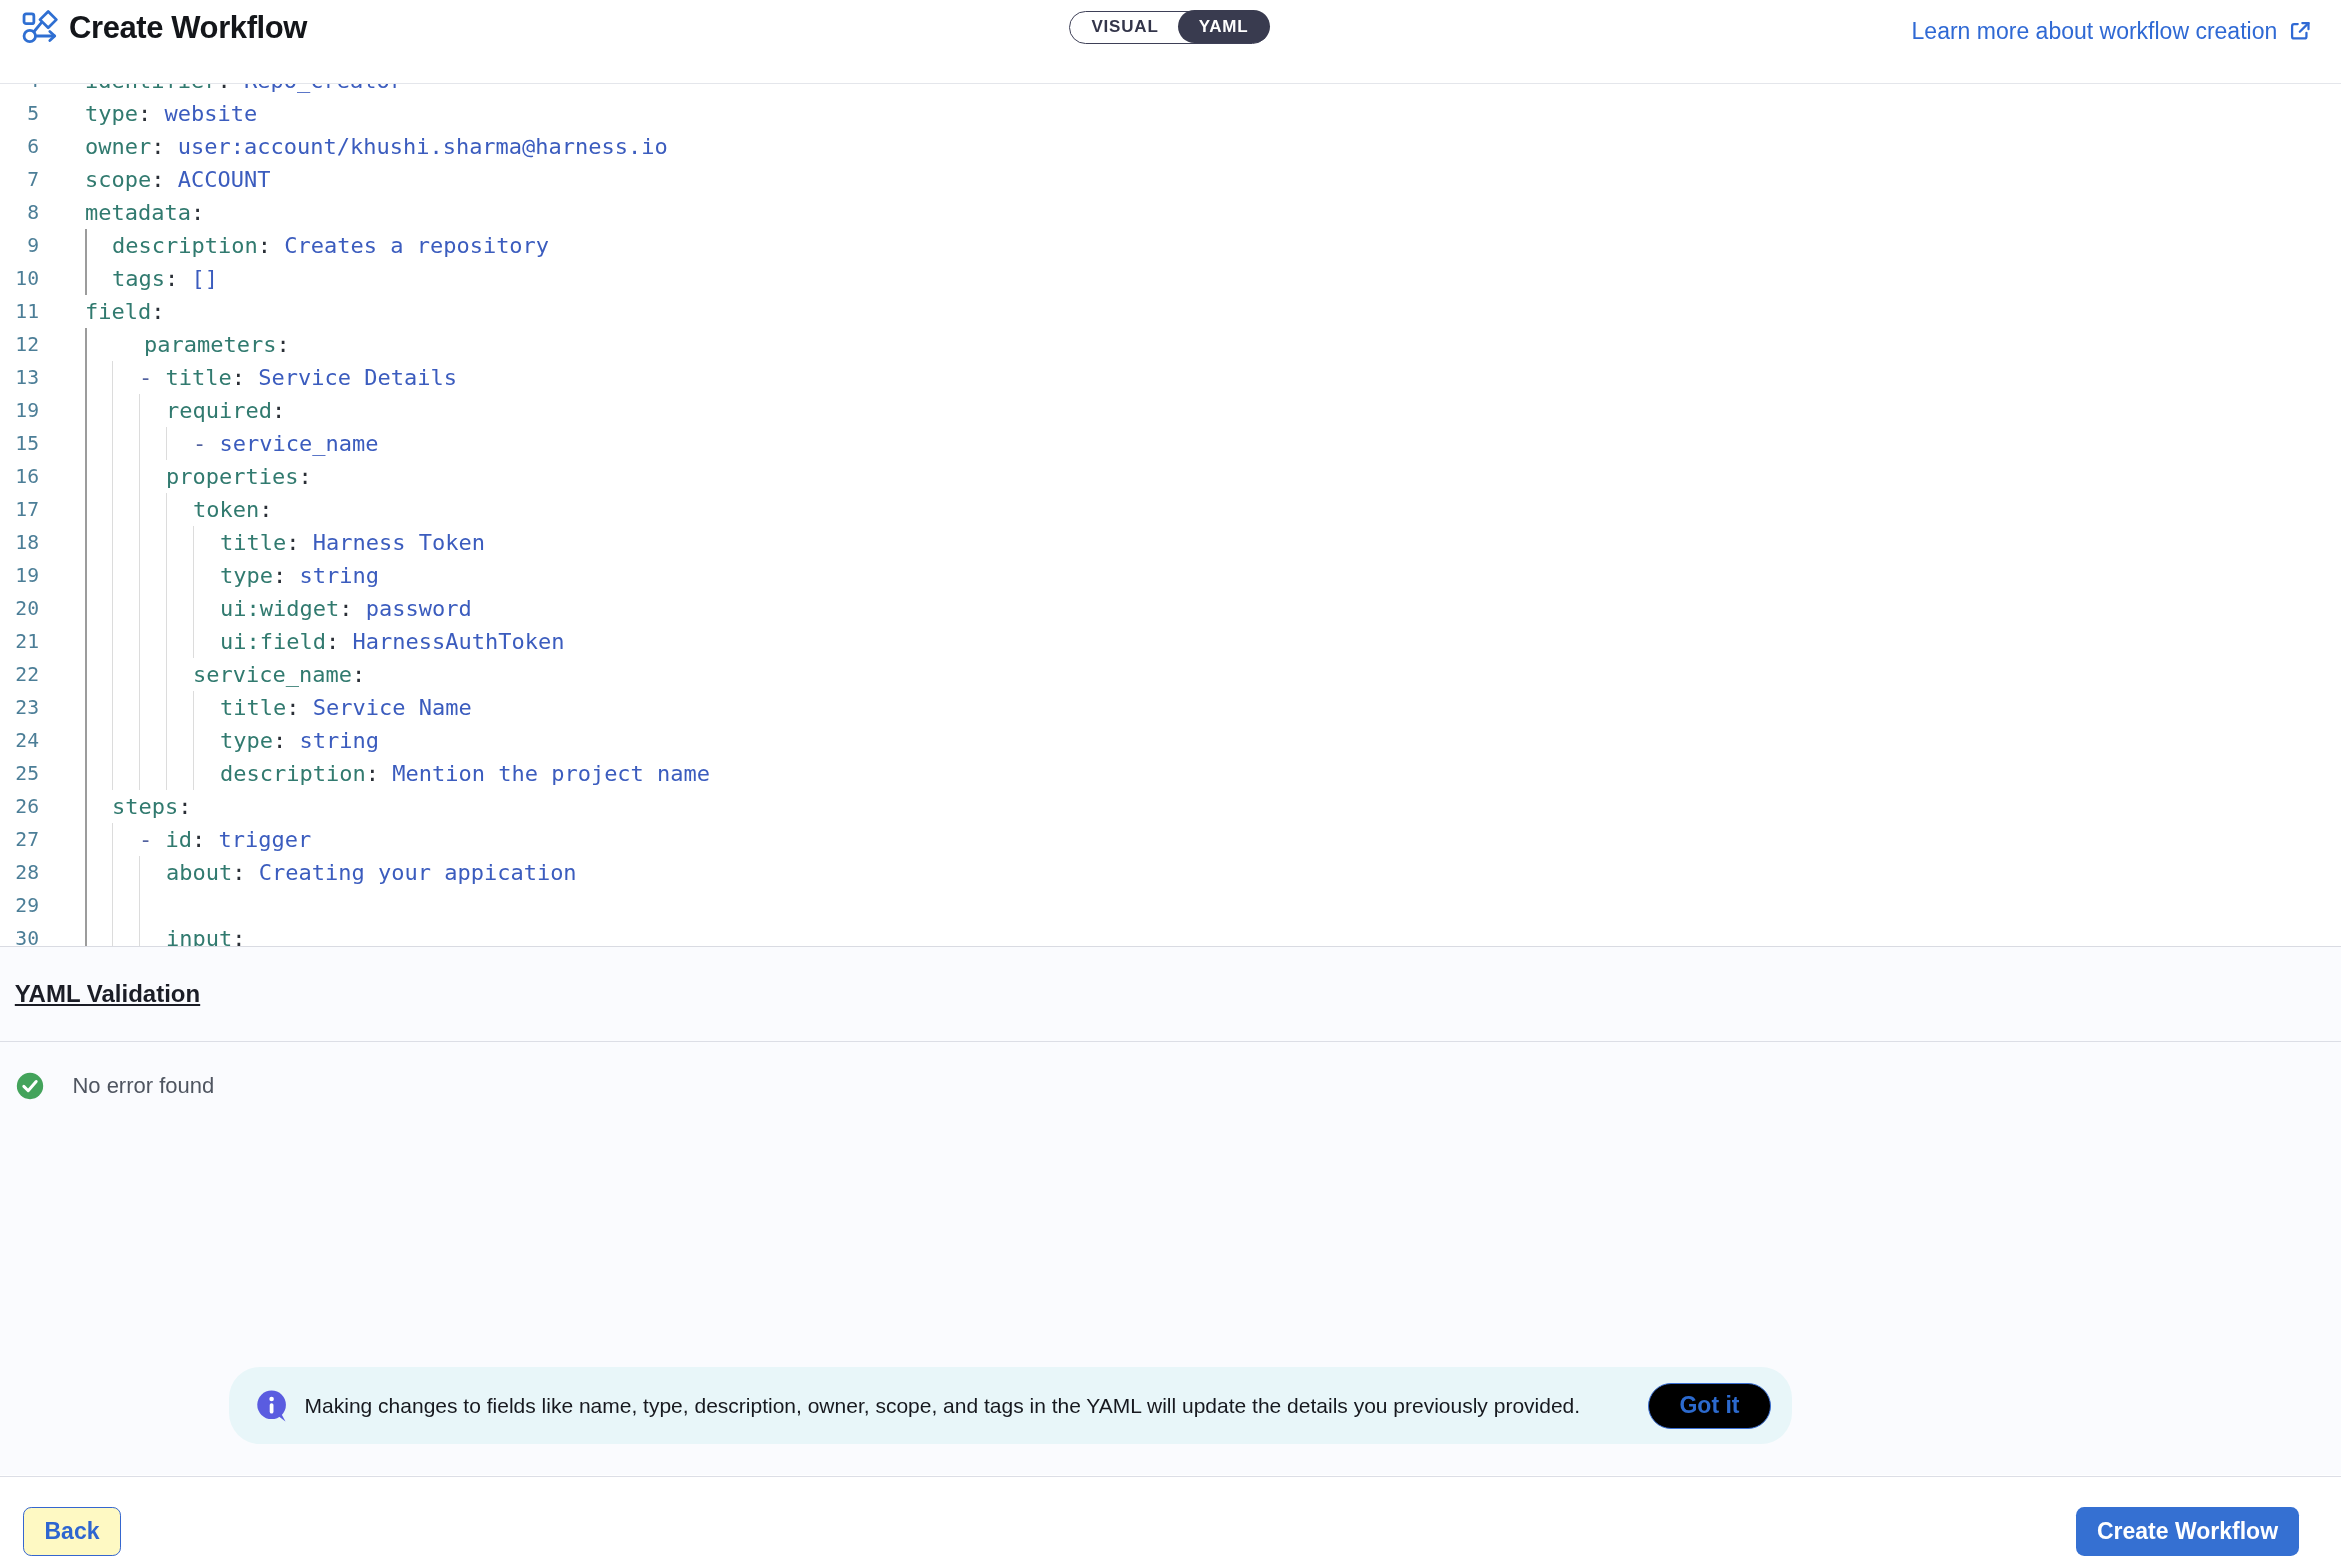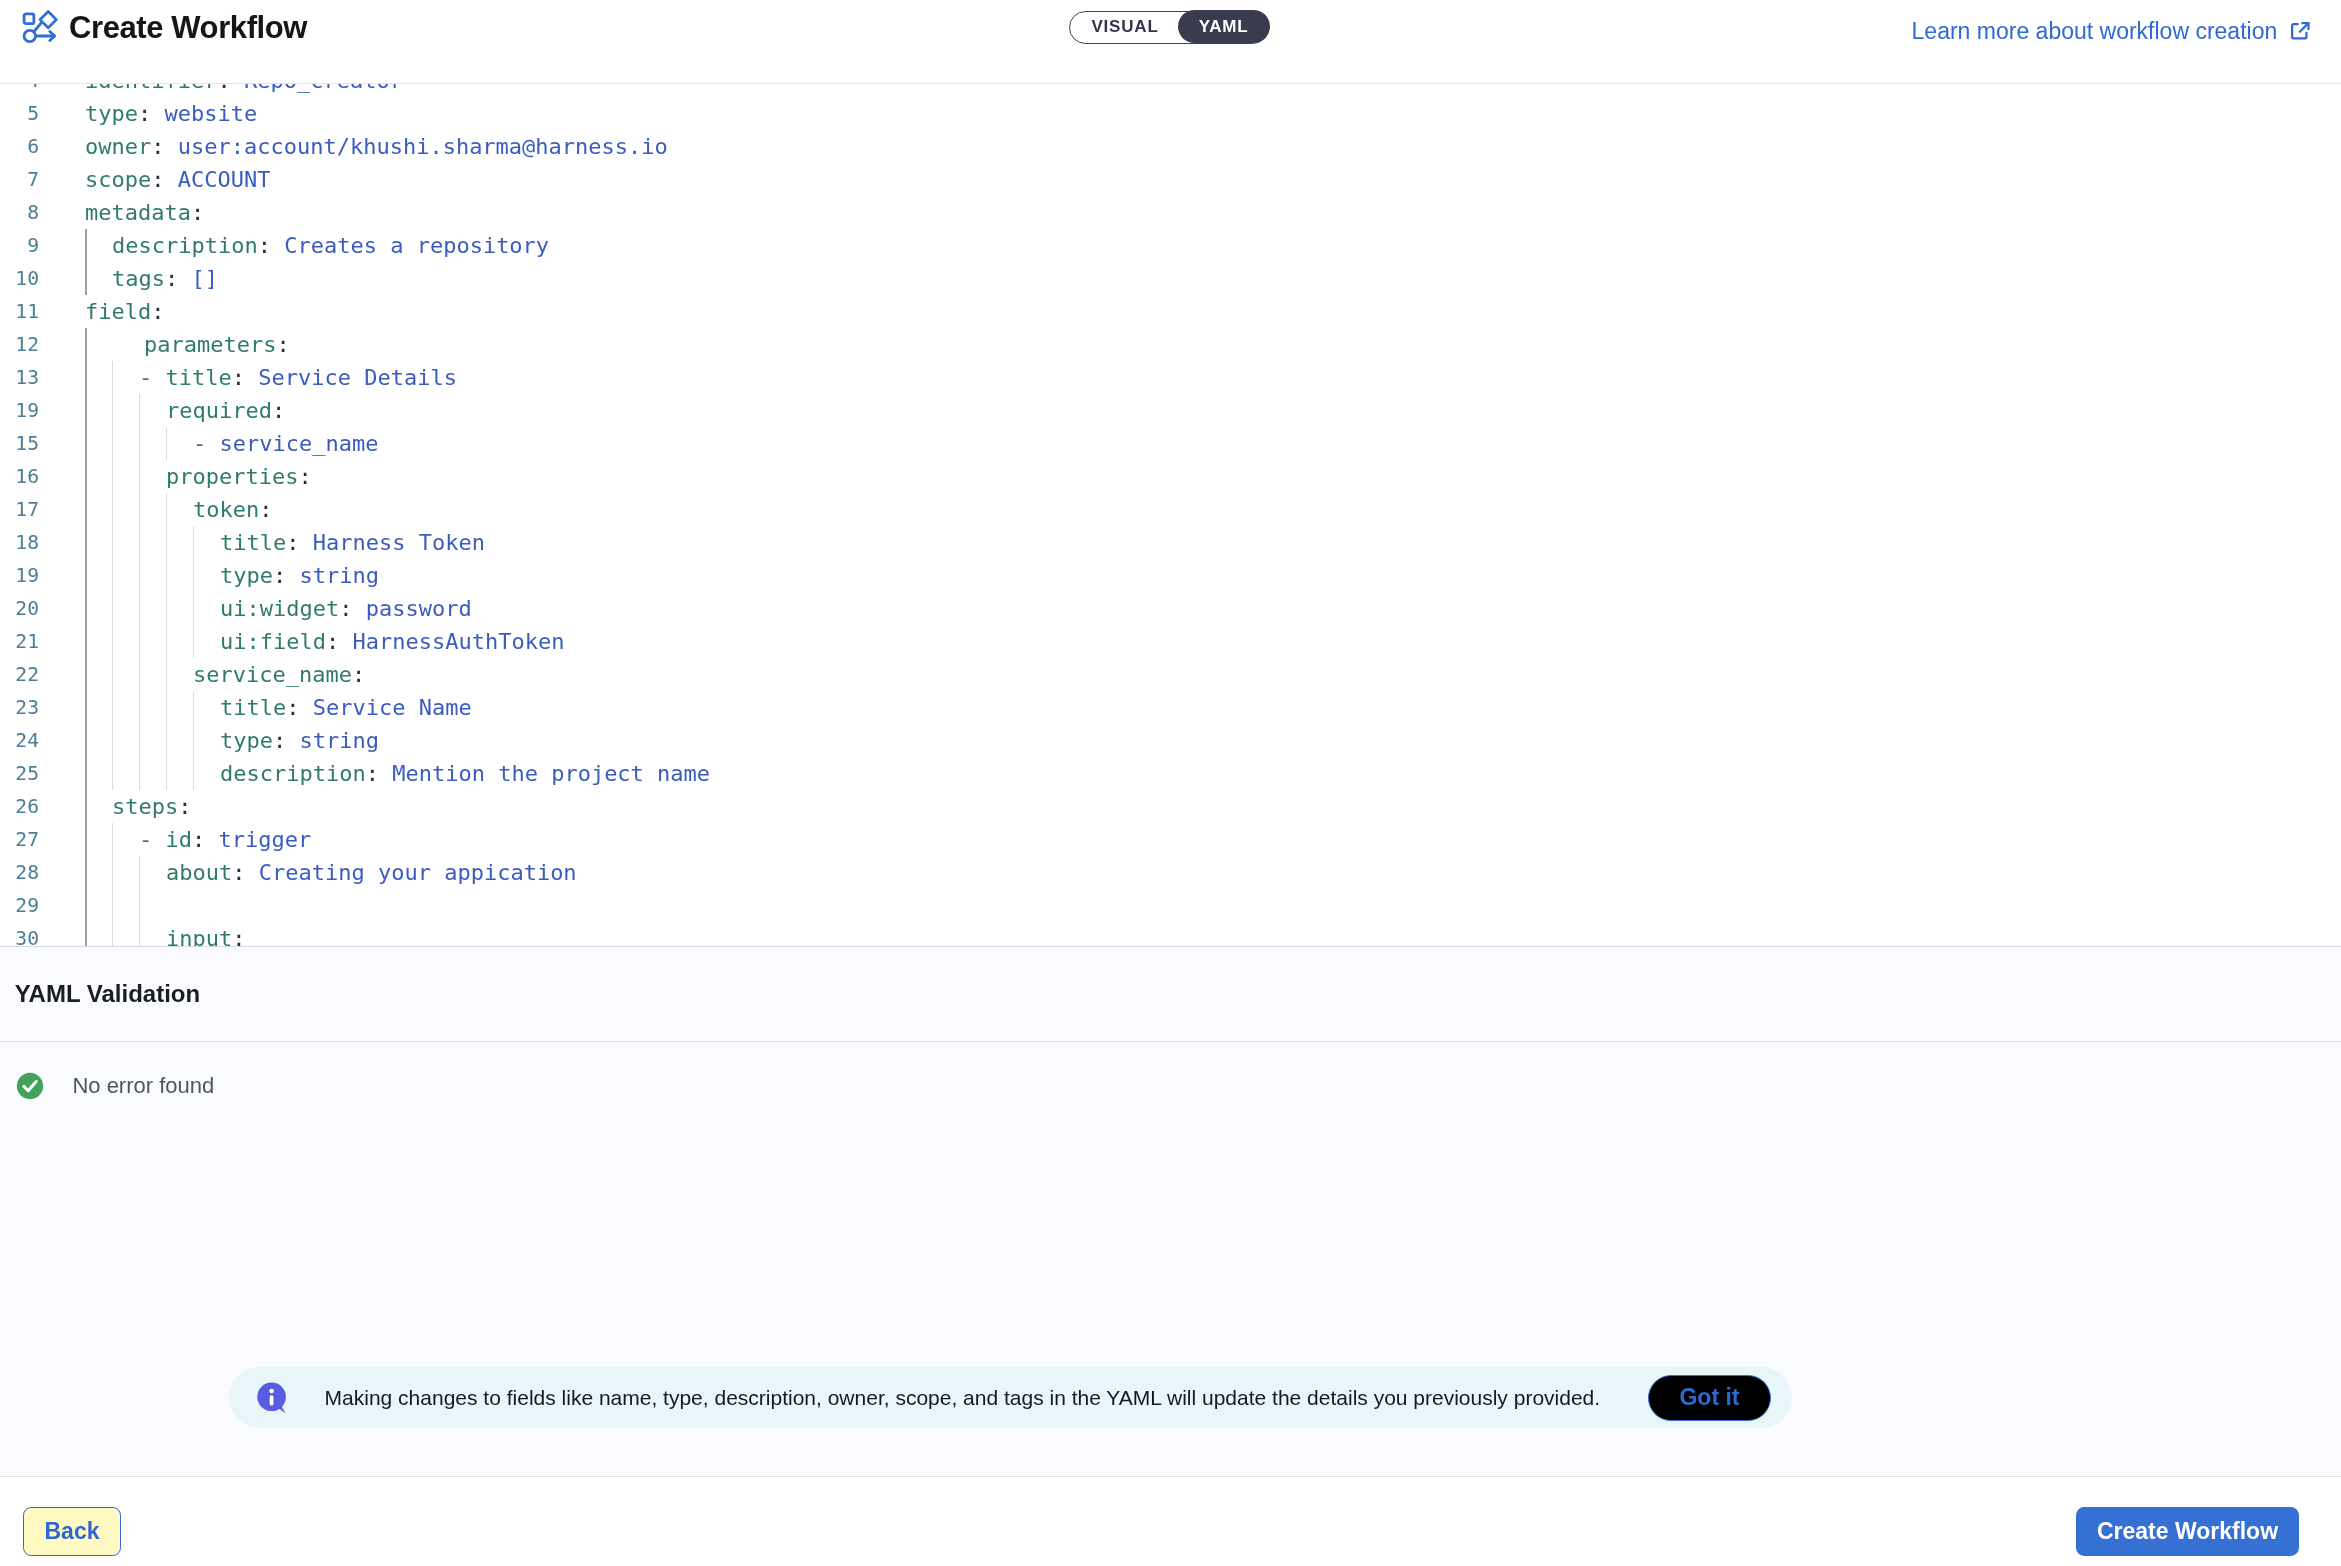--- a/index.html
+++ b/index.html
@@ -37,29 +37,29 @@
   .codetext { position:absolute; top:0; }
   .tok-key { color:var(--tok-key,#317a6f); }
   .tok-colon { color:var(--tok-colon,#2a2f36); }
   .tok-val { color:var(--tok-val,#3b5cbe); }
   .tok-dash { color:var(--tok-dash,#51619f); }
 
   
   .vband { position:absolute; left:0; top:946px; width:2342px; height:96px; background:#fafbfe;
            border-top:1.6px solid #d9dbe2; border-bottom:1.6px solid #dcdee6; }
   .vband h2 { position:absolute; left:14.8px; top:0; height:93px; line-height:93px;
-              font-size:24px; font-weight:bold; color:#1b1d26; }
+              font-size:24px; font-weight:bold; color:#1b1d26;text-decoration:underline; }
   .vbody { position:absolute; left:0; top:1042px; width:2342px; height:433px; background:#fafbfe; }
   .status-row { position:absolute; left:16.4px; top:29.5px; display:flex; align-items:center; gap:28px; }
   .status-text { font-size:22px; color:#4f5560; }
 
   
-  .banner { position:absolute; left:229px; top:325px; width:1563px; height:61px;
+  .banner { position:absolute; left:229px; top:325px; width:1563px; height:77px;
             background:var(--banner-bg,#e8f6f9); border-radius:31px;
-            display:flex; align-items:center; padding:0 21px 0 24.6px; gap:35px; }
+            display:flex; align-items:center; padding:0 21px 0 24.6px; gap:15px; }
   .banner-text { flex:1; font-size:21px; color:#17191f; white-space:nowrap; overflow:hidden; }
   .gotit-btn { width:123px; height:46px; border-radius:23px; background:#000000;
                border:1.6px solid #3a6ed3; color:#2c6ace; font-size:23px; font-weight:bold;
                font-family:"Liberation Sans", sans-serif; cursor:pointer; }
 
   
   .footer { position:absolute; left:0; top:1476px; width:2342px; height:91px; background:#fff;
             border-top:1.6px solid #dcdee6; }
   .back-btn { position:absolute; left:23px; top:29.5px; width:98px; height:49px; border-radius:8.2px;
               background:#fef9c3; border:1.6px solid #3566cf; color:#2e66d0; font-size:23px;

